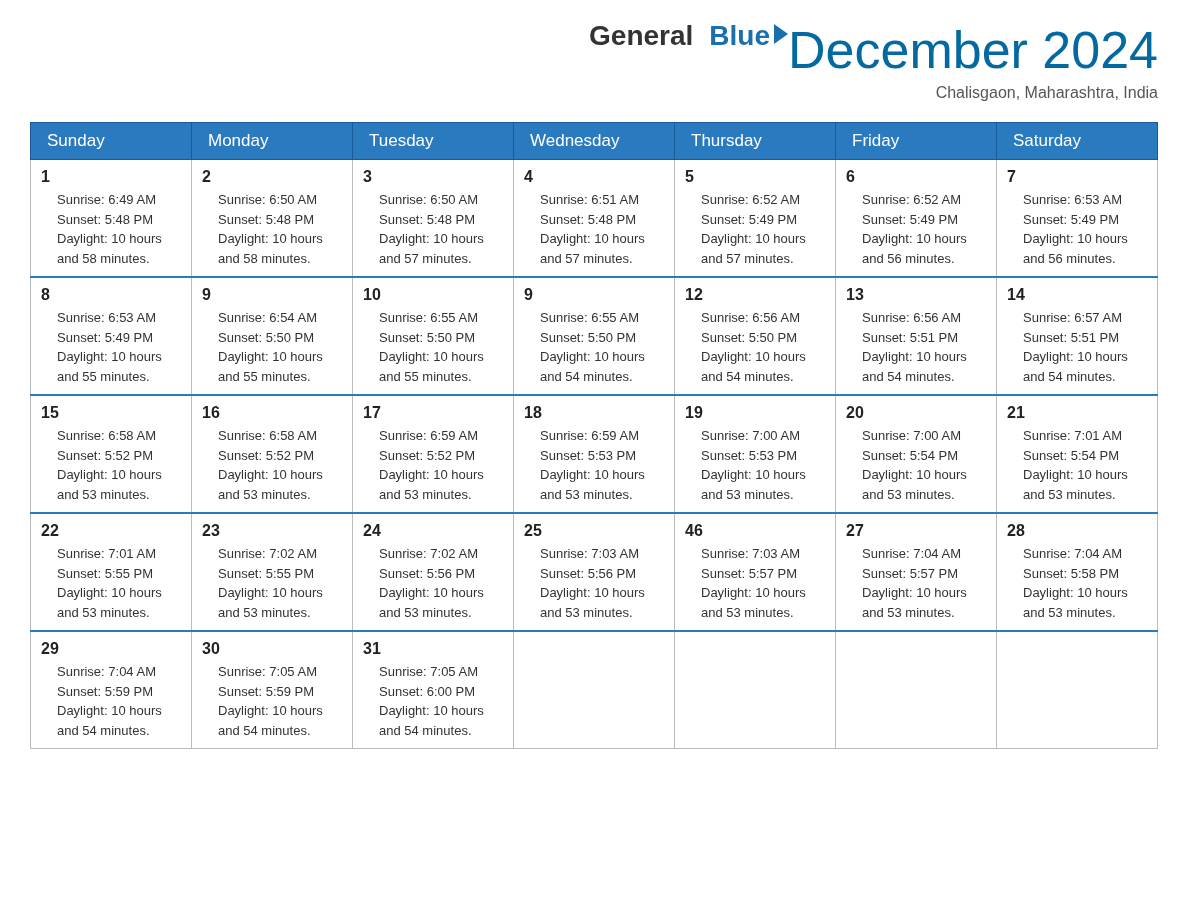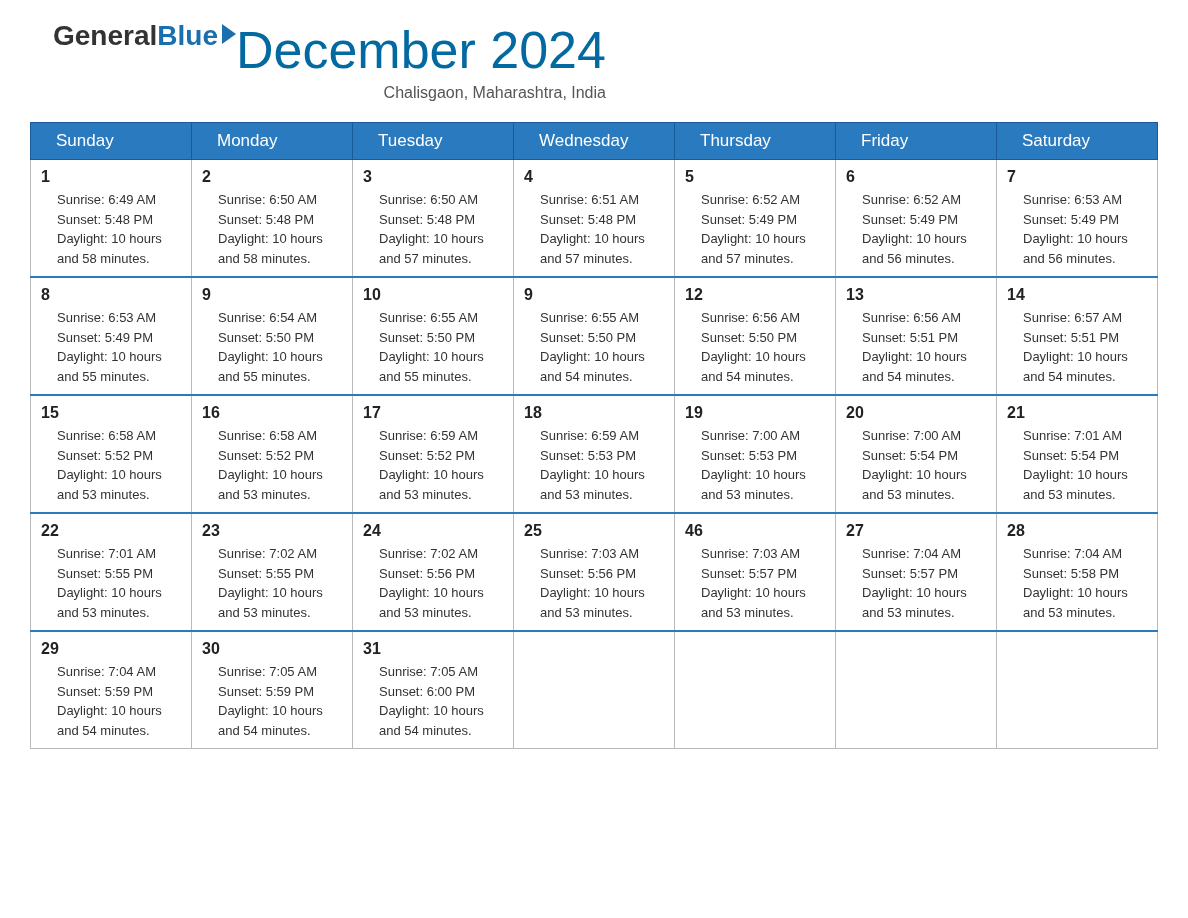--- a/index.html
+++ b/index.html
@@ -5,24 +5,23 @@
     * { margin: 0; padding: 0; box-sizing: border-box; }
     body {
       font-family: Arial, sans-serif;
       background: #fff;
       width: 1188px;
       min-height: 918px;
       padding: 20px 30px;
     }
     .header {
       display: flex;
-      justify-content: flex-start;
+      justify-content: flex-end;
       align-items: flex-start;
       margin-bottom: 20px;
-      margin-left: 23px;
     }
     .logo {
       display: flex;
       flex-direction: column;
       align-items: flex-start;
     }
     .logo-text {
       display: flex;
       align-items: center;
     }
@@ -32,20 +31,21 @@
       color: #333;
     }
     .logo-blue-container {
       display: flex;
       align-items: center;
     }
     .logo-blue {
       font-size: 28px;
       font-weight: bold;
       color: #1a6faf;
+      padding-left: 16px;
     }
     .logo-arrow {
       width: 0;
       height: 0;
       border-left: 14px solid #1a6faf;
       border-top: 10px solid transparent;
       border-bottom: 10px solid transparent;
       margin-left: 4px;
       margin-top: -4px;
     }
@@ -64,21 +64,21 @@
     }
     .calendar-table {
       width: 100%;
       border-collapse: collapse;
       border: 1px solid #999;
     }
     .calendar-table th {
       background-color: #2a7abf;
       color: #fff;
       text-align: left;
-      padding: 8px 25px;
+      padding: 8px 16px;
       font-size: 17px;
       font-weight: normal;
       border: 1px solid #1a5a9a;
     }
     .calendar-table td {
       vertical-align: top;
       padding: 8px 10px;
       font-size: 13px;
       color: #333;
       border-left: 1px solid #bbb;

